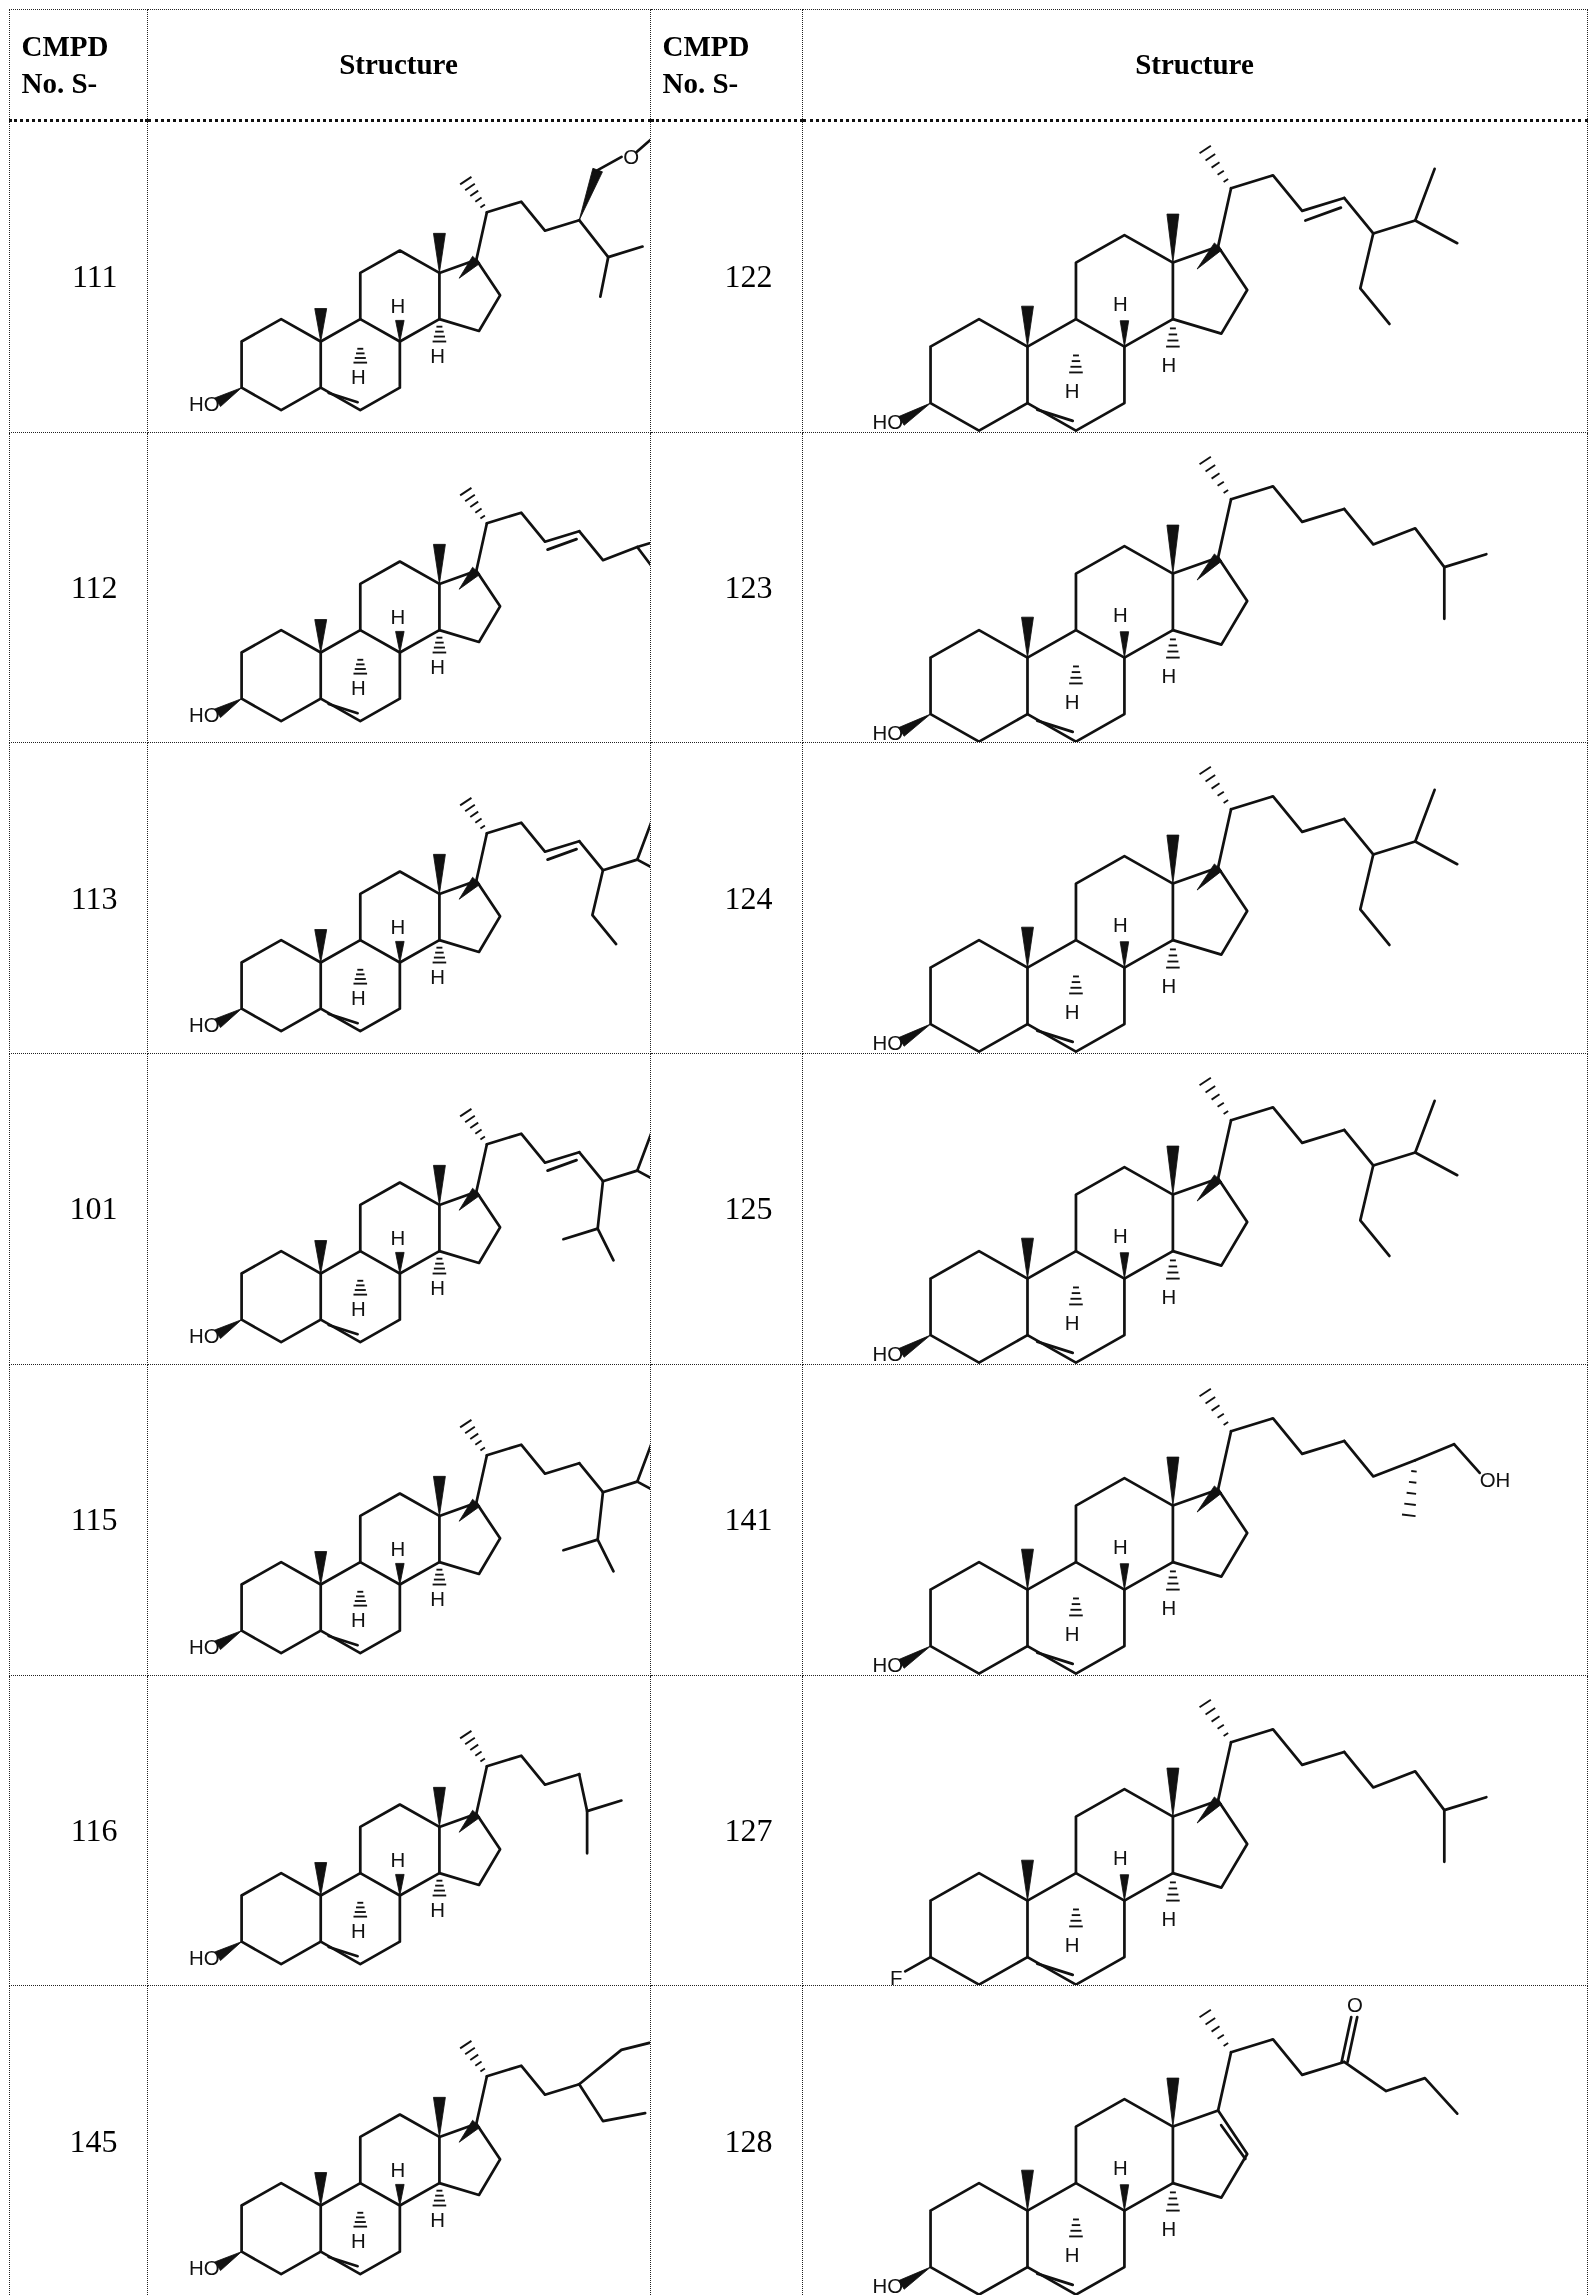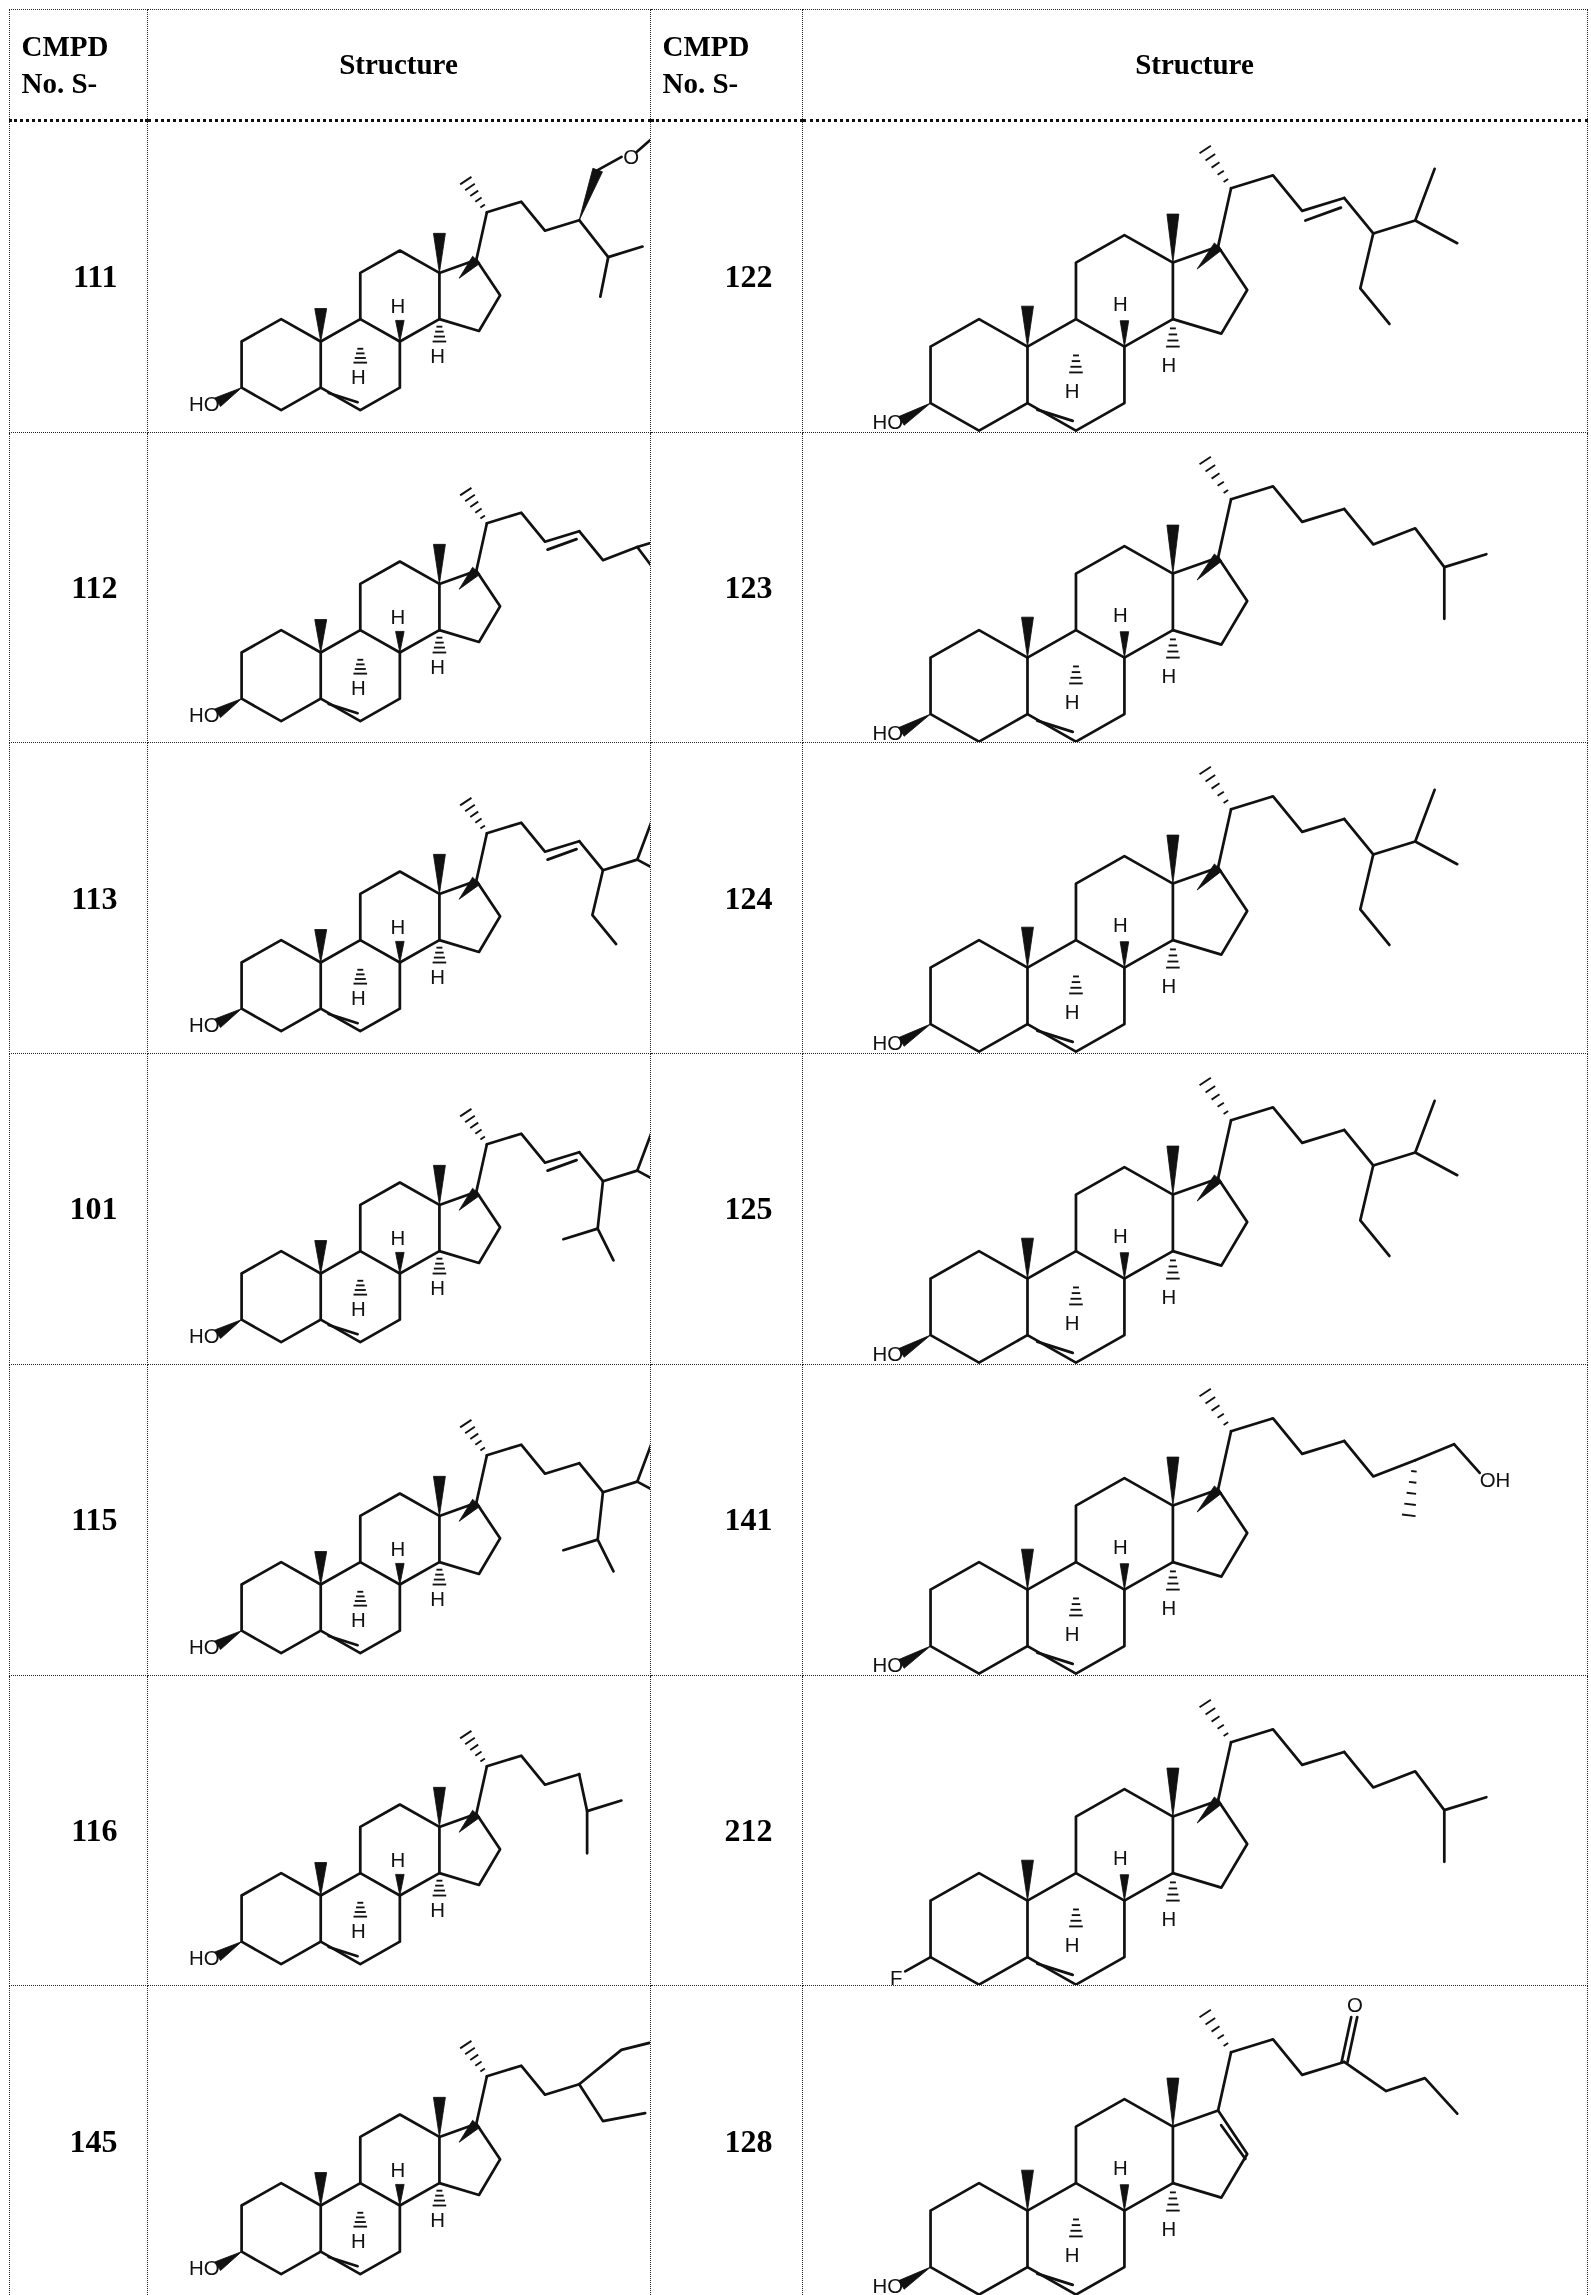--- a/index.html
+++ b/index.html
@@ -22,21 +22,20 @@
     text-align: center;
     vertical-align: middle;
     border-bottom: 3.4px dotted #111;
   }
   th.no-col { text-align: left !important; padding-left: 12px !important; }
   td.num {
     font-size: 32px;
     text-align: right;
     padding-right: 29px !important;
     vertical-align: middle;
-    font-weight: bold;
   }
   td.struct { position: relative; vertical-align: middle; }
   td.struct svg { display: block; width: 100%; height: 100%; }
   tr.row { height: 310px; }
   .bond { stroke: #111; stroke-width: 3.2; fill: none; stroke-linecap: round; stroke-linejoin: round; }
   .wedge { fill: #111; stroke: #111; stroke-width: 1; }
   .hash { stroke: #111; stroke-width: 2.2; }
   .atom { font-family: "Liberation Sans", "DejaVu Sans", sans-serif; font-size: 24px; fill: #111; }
   .hlab { font-family: "Liberation Sans", "DejaVu Sans", sans-serif; font-size: 24px; fill: #111; }
 </style>
@@ -516,21 +515,21 @@
               <line x1="384.71897870491347" y1="93.66068086339101" x2="392.0410212950865" y2="88.77931913660899" class="hash"></line>
               <line x1="378.7605183517081" y1="86.88632109886129" x2="388.07948164829196" y2="80.67367890113871" class="hash"></line>
               <line x1="372.8020579985026" y1="80.11196133433155" x2="384.11794200149734" y2="72.56803866566842" class="hash"></line>
               <line x1="366.8435976452973" y1="73.33760156980182" x2="380.1564023547027" y2="64.46239843019816" class="hash"></line>
               <polyline points="398.3,106.1 438.6,93.7 466.5,127.8 506.8,115.4" class="bond"></polyline>
               <polyline points="506.8,115.4 516.1,158.8" class="bond"></polyline>
               <polyline points="556.4000000000001,146.4 516.1,158.8 516.1,208.4" class="bond"></polyline>
             </g>
           </svg>
         </td>
-    <td class="num">212</td>
+    <td class="num">127</td>
     <td class="struct">
           <svg viewBox="0 0 922 364" preserveAspectRatio="xMidYMid meet">
             <g>
               <polyline points="150,264 207,231.7 264,264 264,330.5 207,362.79999999999995 150,330.5 150,264" class="bond"></polyline>
               <polyline points="264,264 321,231.7 378,264 378,330.5 321,362.79999999999995 264,330.5" class="bond"></polyline>
               <polyline points="321,231.7 321,165.2 378,132.9 435,165.2 435,231.7 378,264" class="bond"></polyline>
               <polyline points="435,165.2 488.2,146.2 522.4,197.5 492,248.8 435,231.7" class="bond"></polyline>
               <line x1="275.4" y1="338.1" x2="317.2" y2="351.4" class="bond"></line>
               <polygon points="264,264 271,216.5 257,216.5" class="wedge"></polygon>
               <polygon points="435,165.2 442,108.2 428,108.2" class="wedge"></polygon>

